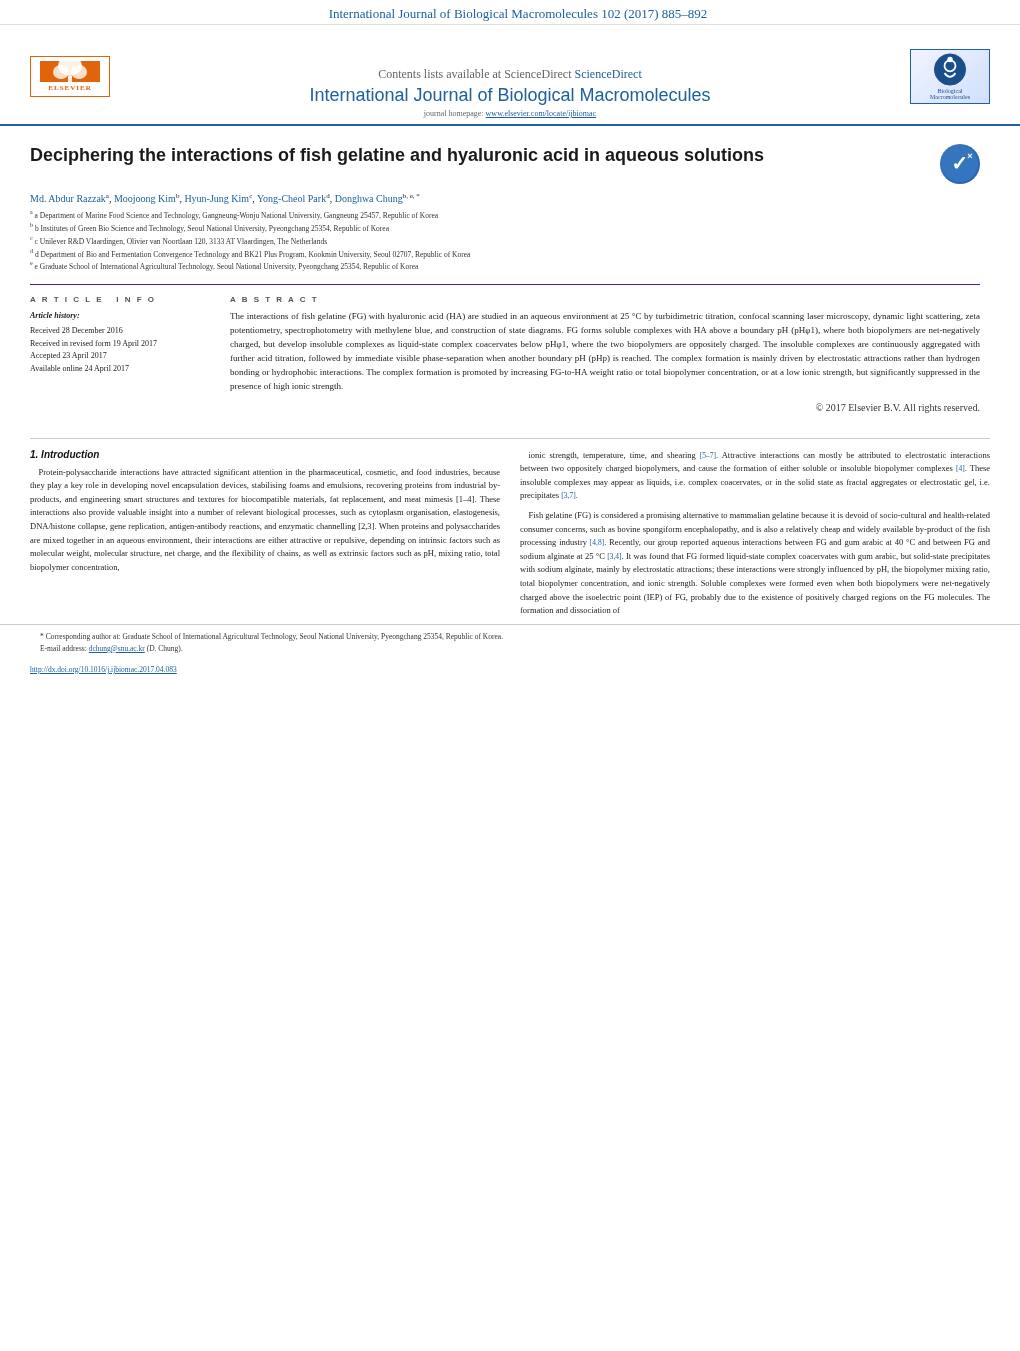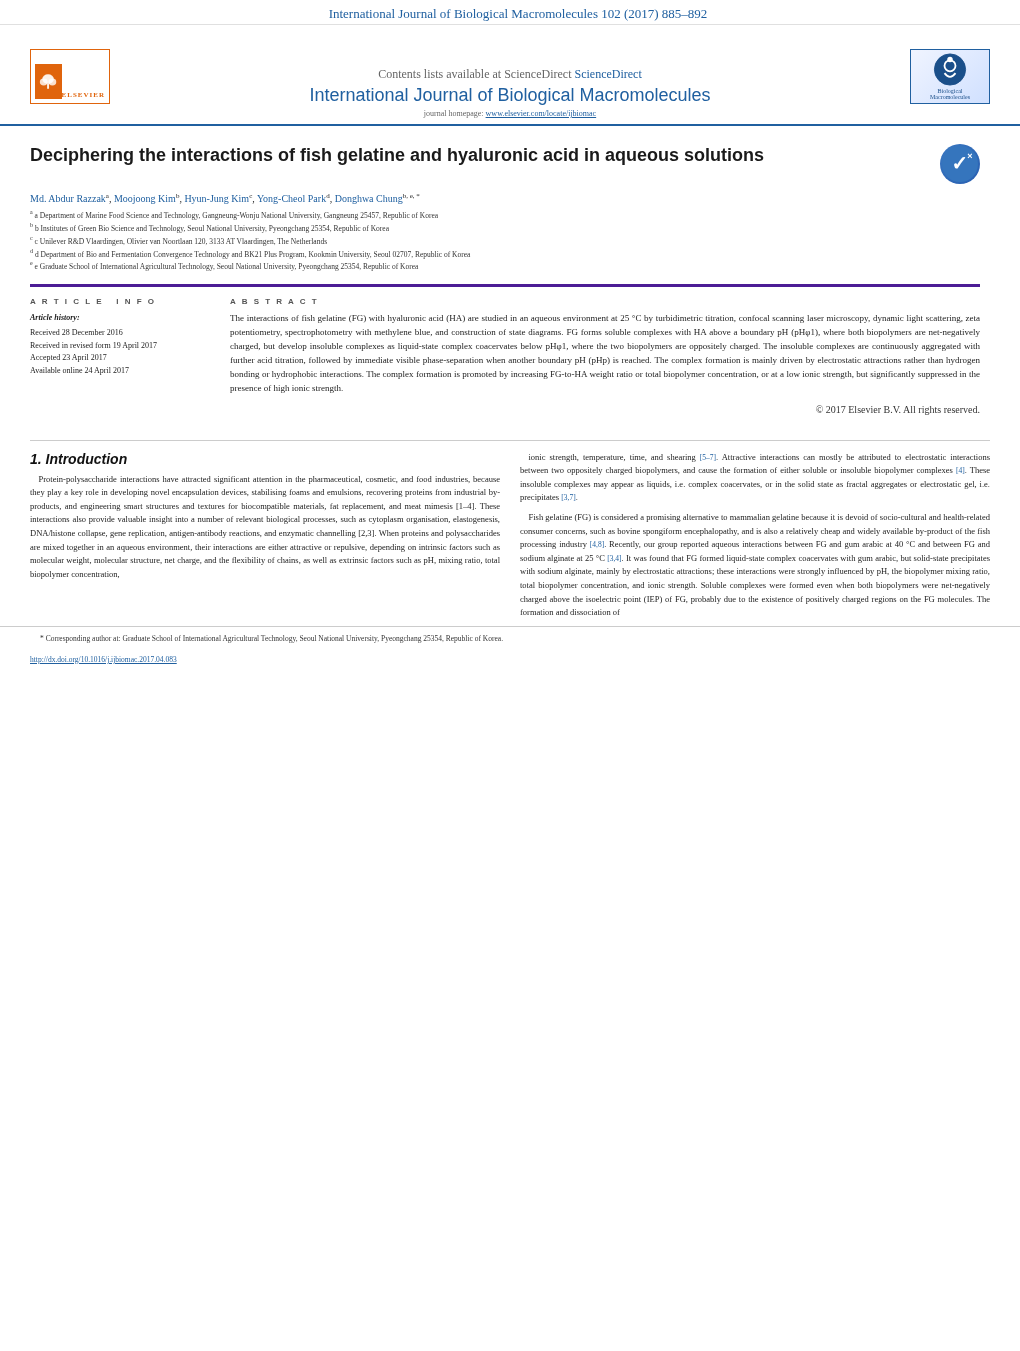--- a/index.html
+++ b/index.html
@@ -33,24 +33,24 @@
     .journal-header {
       display: flex;
       align-items: center;
       justify-content: space-between;
       padding: 10px 30px 6px 30px;
       border-bottom: 2px solid #2060a0;
     }
 
     .elsevier-logo {
       width: 80px;
-      height: 55px;
-      display: flex;
-      flex-direction: row;
-      align-items: flex-end;
+      height: 41px;
+      display: flex;
+      flex-direction: column;
+      align-items: center;
       justify-content: center;
       border: 1.5px solid #e0640c;
       padding: 4px;
     }
 
     .elsevier-logo-img {
       width: 60px;
       height: 35px;
       background: #e0640c;
       display: flex;
@@ -177,21 +177,21 @@
     }
 
     .affiliations sup {
       font-size: 6px;
     }
 
     
     .two-col {
       display: flex;
       gap: 20px;
-      border-top: 3px solid #4c1d95;
+      border-top: 1px solid #4c1d95;
       padding-top: 10px;
     }
 
     .left-col {
       width: 180px;
       min-width: 180px;
     }
 
     .right-col {
       flex: 1;
@@ -273,21 +273,21 @@
     .body-left-col {
       flex: 1;
     }
 
     .body-right-col {
       flex: 1;
     }
 
     .section-title {
       font-family: Arial, sans-serif;
-      font-size: 14px;
+      font-size: 10px;
       font-weight: bold;
       font-style: italic;
       margin-bottom: 6px;
       color: #111;
     }
 
     .body-text {
       font-size: 8.5px;
       line-height: 1.6;
       text-align: justify;
@@ -461,20 +461,25 @@
         <p>Fish gelatine (FG) is considered a promising alternative to mammalian gelatine because it is devoid of socio-cultural and health-related consumer concerns, such as bovine spongiform encephalopathy, and is also a relatively cheap and widely available by-product of the fish processing industry <span class="ref">[4,8]</span>. Recently, our group reported aqueous interactions between FG and gum arabic at 40 °C and between FG and sodium alginate at 25 °C <span class="ref">[3,4]</span>. It was found that FG formed liquid-state complex coacervates with gum arabic, but solid-state precipitates with sodium alginate, mainly by electrostatic attractions; these interactions were strongly influenced by pH, the biopolymer mixing ratio, total biopolymer concentration, and ionic strength. Soluble complexes were formed even when both biopolymers were net-negatively charged above the isoelectric point (IEP) of FG, probably due to the existence of positively charged regions on the FG molecules. The formation and dissociation of</p>
       </div>
     </div>
 
   </div>
 
   <div class="footnotes">
     <div>
       <span>* Corresponding author at: Graduate School of International Agricultural Technology, Seoul National University, Pyeongchang 25354, Republic of Korea.</span>
     </div>
+    <div>
+      <span>E-mail address:</span>
+      <a href="#" style="color:#2060a0;">dchung@snu.ac.kr</a>
+      <span>(D. Chung).</span>
+    </div>
   </div>
 
   <div class="doi-line">
     <a href="#" style="color:#2060a0;">http://dx.doi.org/10.1016/j.ijbiomac.2017.04.083</a>
   </div>
 
 
 </div>
 
 </body></html>

